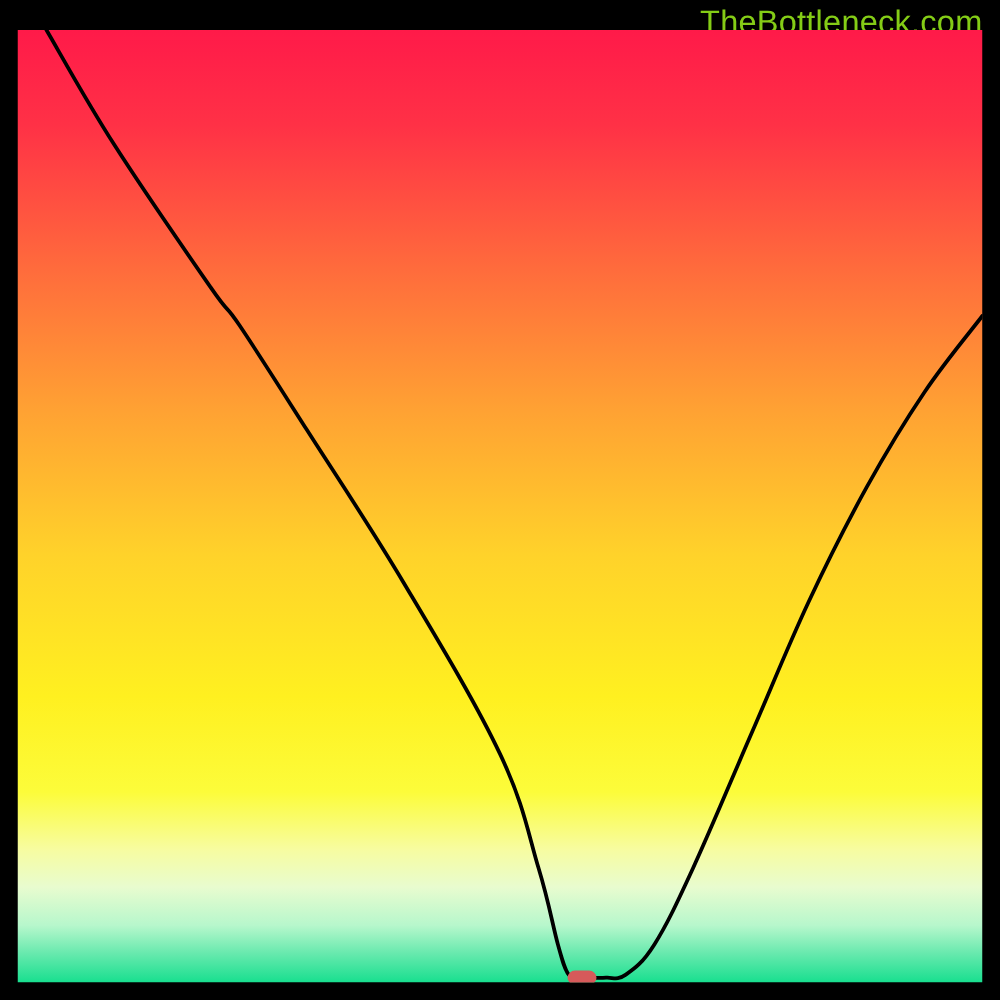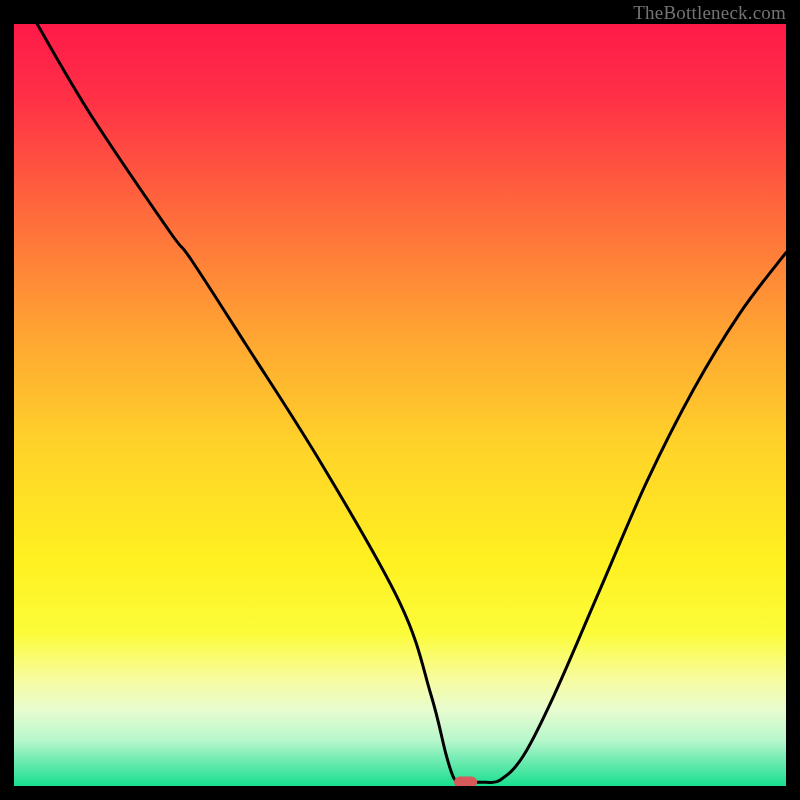--- a/index.html
+++ b/index.html
@@ -23,25 +23,24 @@
     position: absolute;
     left: 0;
     top: 0;
     width: 772px;
     height: 762px;
   }
   .watermark {
     position: absolute;
     top: 2px;
     right: 14px;
-    color: #737373;
-    font-size: 19px;
+    color: #84cc16;
+    font-size: 26px;
     font-weight: 500;
     letter-spacing: 0.2px;
-    font-family: Liberation Serif, serif;
   }
   svg { display: block; }
 </style>
 </head>
 <body>
 
 <div class="watermark">TheBottleneck.com</div>
 
 <div class="frame">
   <svg class="plot" viewBox="0 0 772 762" preserveAspectRatio="none">

